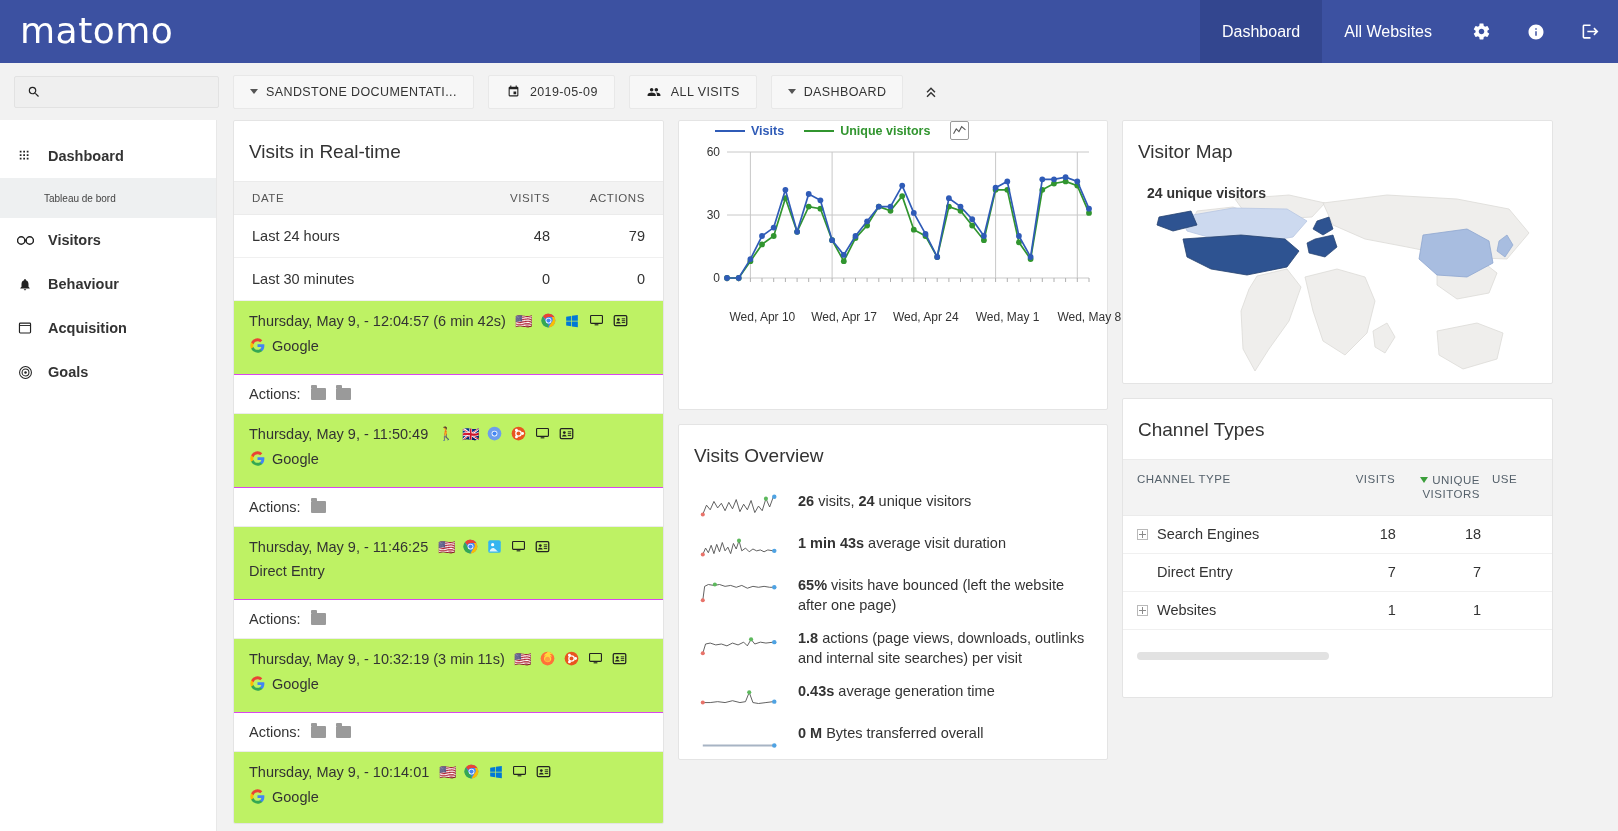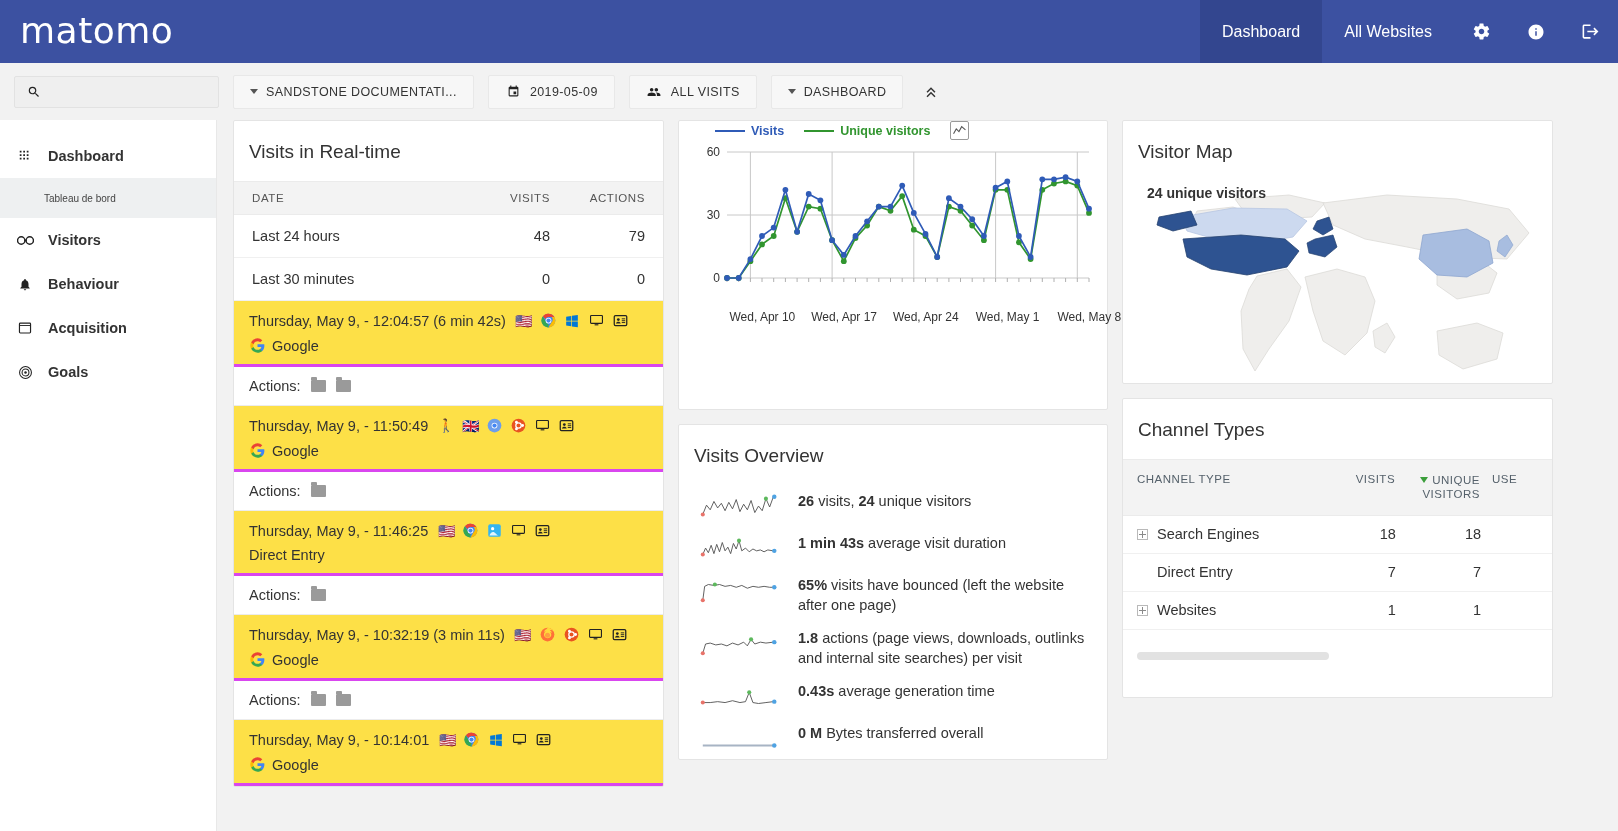--- a/index.html
+++ b/index.html
@@ -162,23 +162,23 @@
     display: flex;
     padding: 13px 18px;
     font-size: 14.5px;
     border-bottom: 1px solid #f0f0f0;
   }
   .rt-row .c-date { flex: 1; }
   .rt-row .c-visits { width: 90px; text-align: right; }
   .rt-row .c-actions { width: 95px; text-align: right; }
 
   .visit-block {
-    background: #fde047;
-    padding: 11px 15px 10px 15px;
-    border-bottom: 3px solid #d946ef;
+    background: #bef264;
+    padding: 11px 15px 20px 15px;
+    border-bottom: 1px solid #d946ef;
   }
   .visit-line1 {
     display: flex; align-items: center; gap: 7px;
     font-size: 14.5px; color: #333;
     flex-wrap: nowrap;
   }
   .visit-line1 .vtime { margin-right: 3px; white-space: nowrap; }
   .visit-line2 {
     display: flex; align-items: center; gap: 6px;
     margin-top: 8px; font-size: 14.5px; color: #333;

